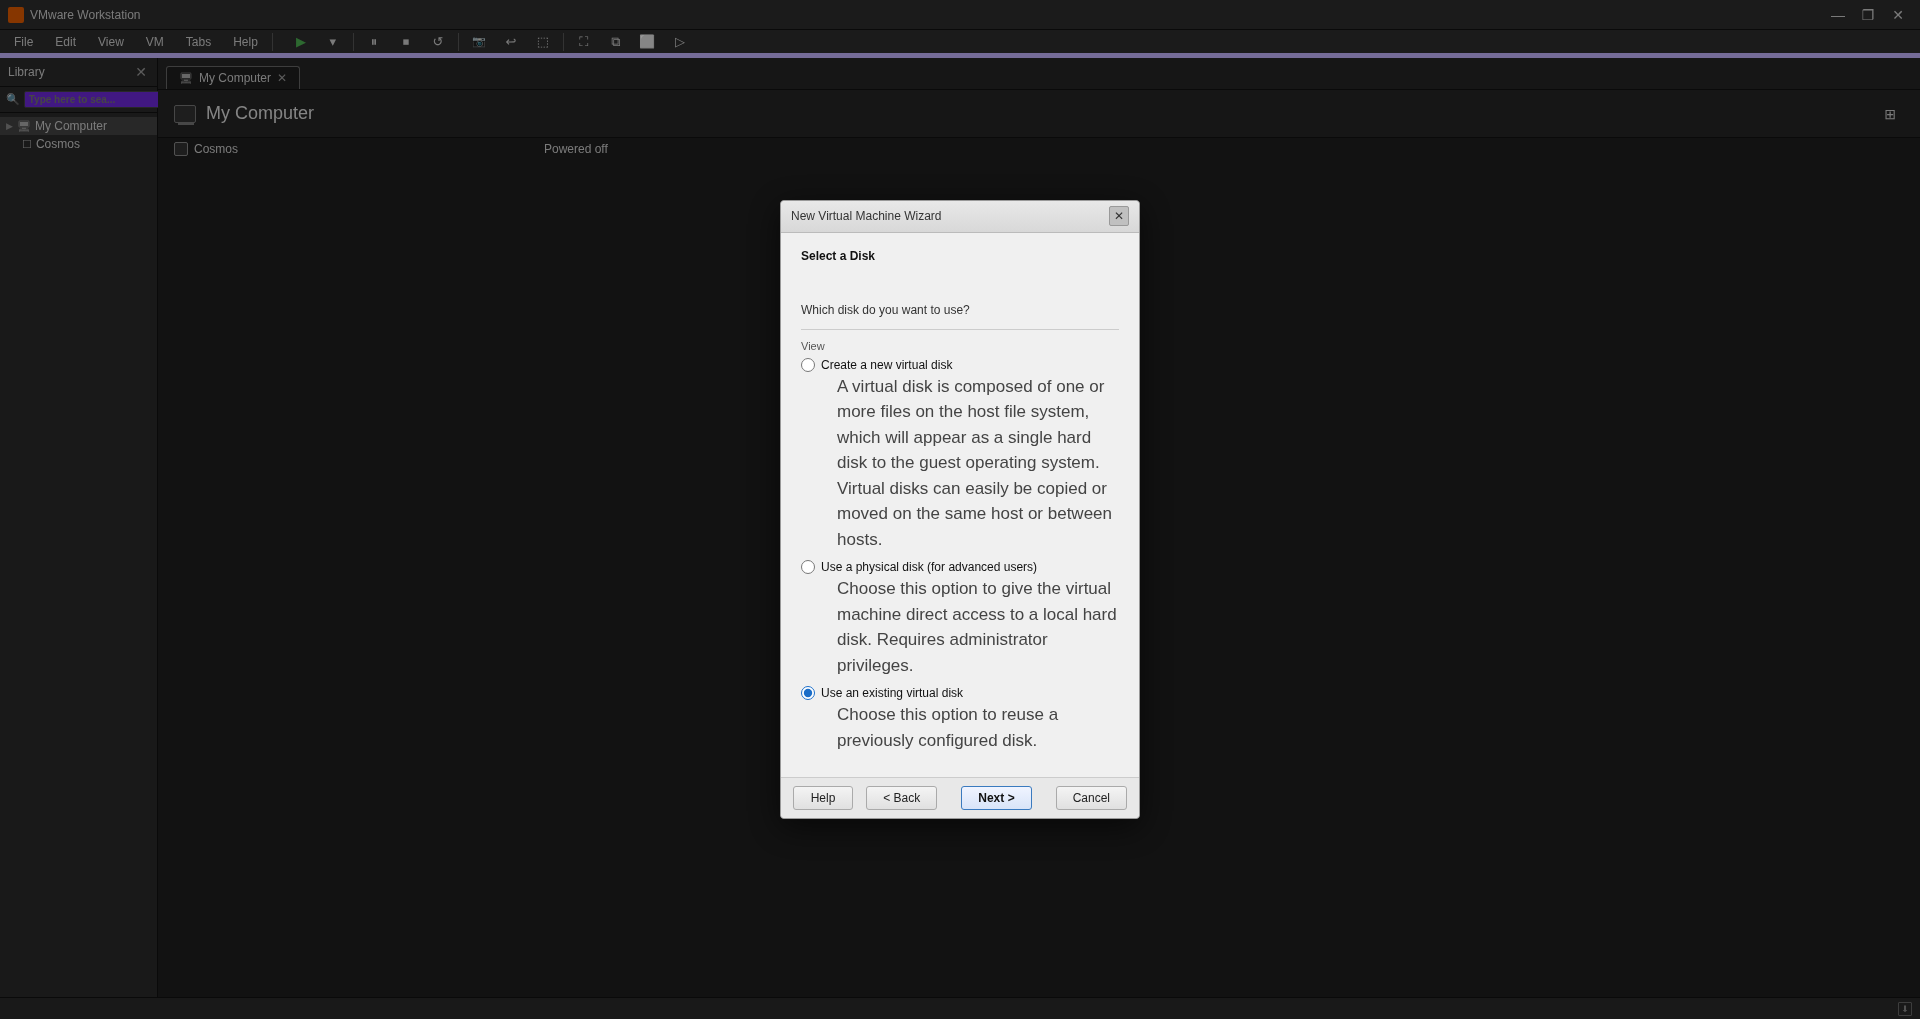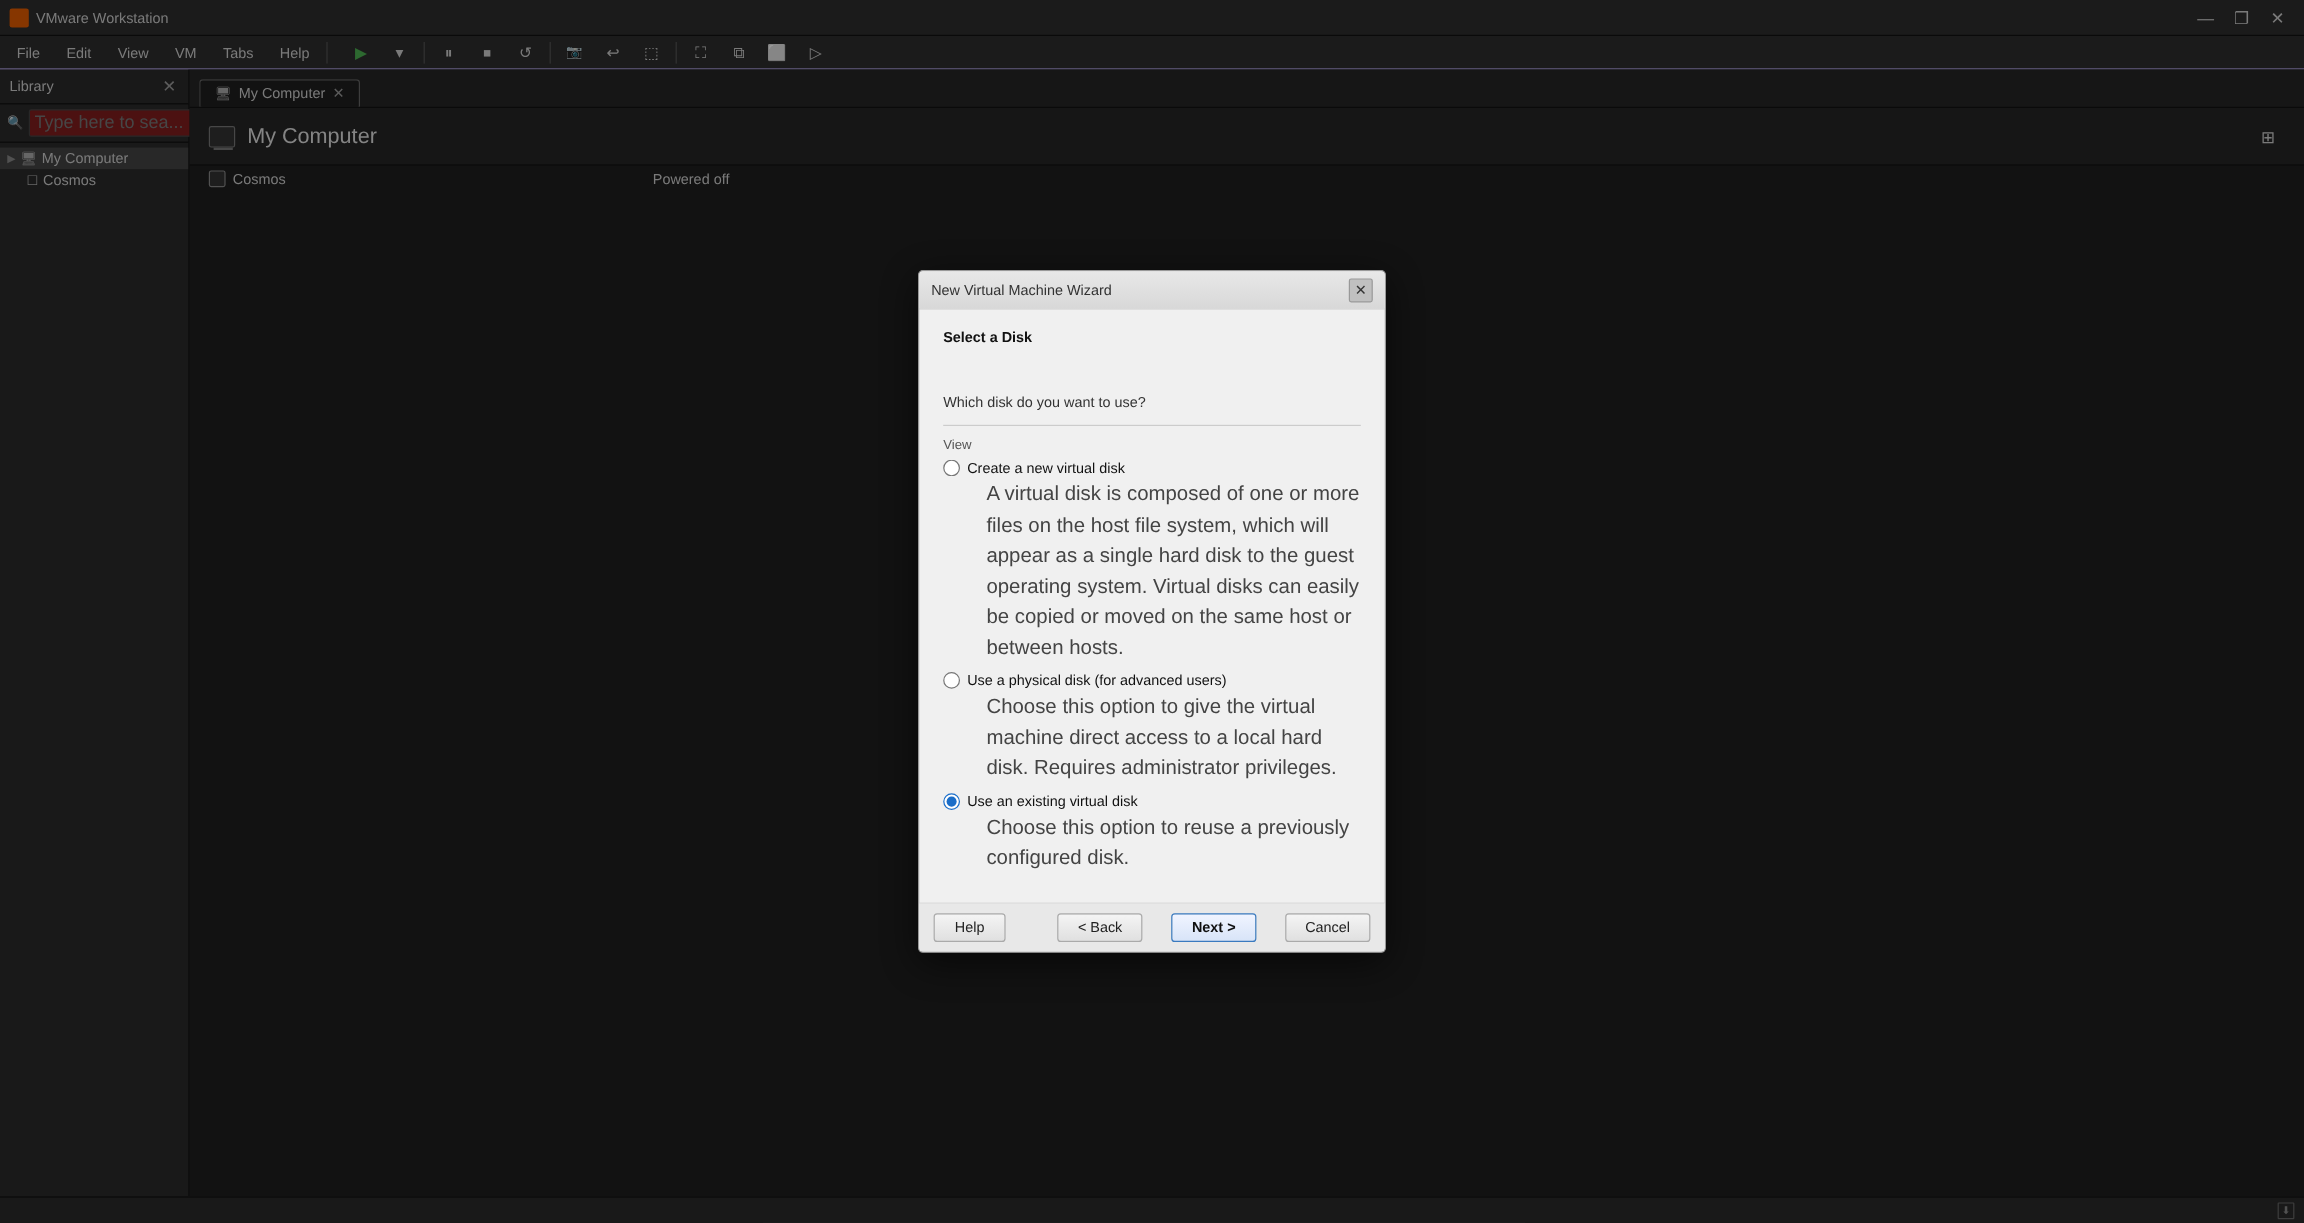--- a/index.html
+++ b/index.html
@@ -51,21 +51,21 @@
     }
 
     
     #menu-bar {
       height: 28px;
       background: #2d2d2d;
       display: flex;
       align-items: center;
       padding: 0 4px;
       gap: 2px;
-      border-bottom: 1px solid #c4b5fd;
+      border-bottom: 5px solid #c4b5fd;
     }
     .menu-item {
       padding: 4px 10px;
       color: #ccc;
       cursor: pointer;
       font-size: 12px;
       border-radius: 2px;
     }
     #toolbar {
       display: flex;
@@ -122,28 +122,29 @@
       display: flex; align-items: center; justify-content: center;
     }
     #sidebar-search {
       padding: 4px 6px;
       border-bottom: 1px solid #111;
       display: flex;
       align-items: center;
       gap: 4px;
     }
     #sidebar-search input {
-      background: #7f1d1d;
+      background: #6d28d9;
       border: 1px solid #444;
       color: #ccc;
-      font-size: 15px;
+      font-size: 10px;
       padding: 2px 4px;
       flex: 1;
       outline: none;
       border-radius: 2px;
+      font-weight: bold;
     }
     #sidebar-tree {
       padding: 4px 0;
       flex: 1;
       overflow-y: auto;
     }
     .tree-item {
       display: flex;
       align-items: center;
       padding: 2px 6px;
@@ -258,21 +259,21 @@
       inset: 0;
       background: rgba(0,0,0,0.4);
       display: flex;
       align-items: center;
       justify-content: center;
       z-index: 100;
     }
 
     
     #dialog {
-      width: 390px;
+      width: 360px;
       background: #f0f0f0;
       border: 1px solid #999;
       border-radius: 4px;
       box-shadow: 0 8px 32px rgba(0,0,0,0.6);
       display: flex;
       flex-direction: column;
       font-family: 'Segoe UI', Arial, sans-serif;
       font-size: 12px;
       color: #222;
     }

